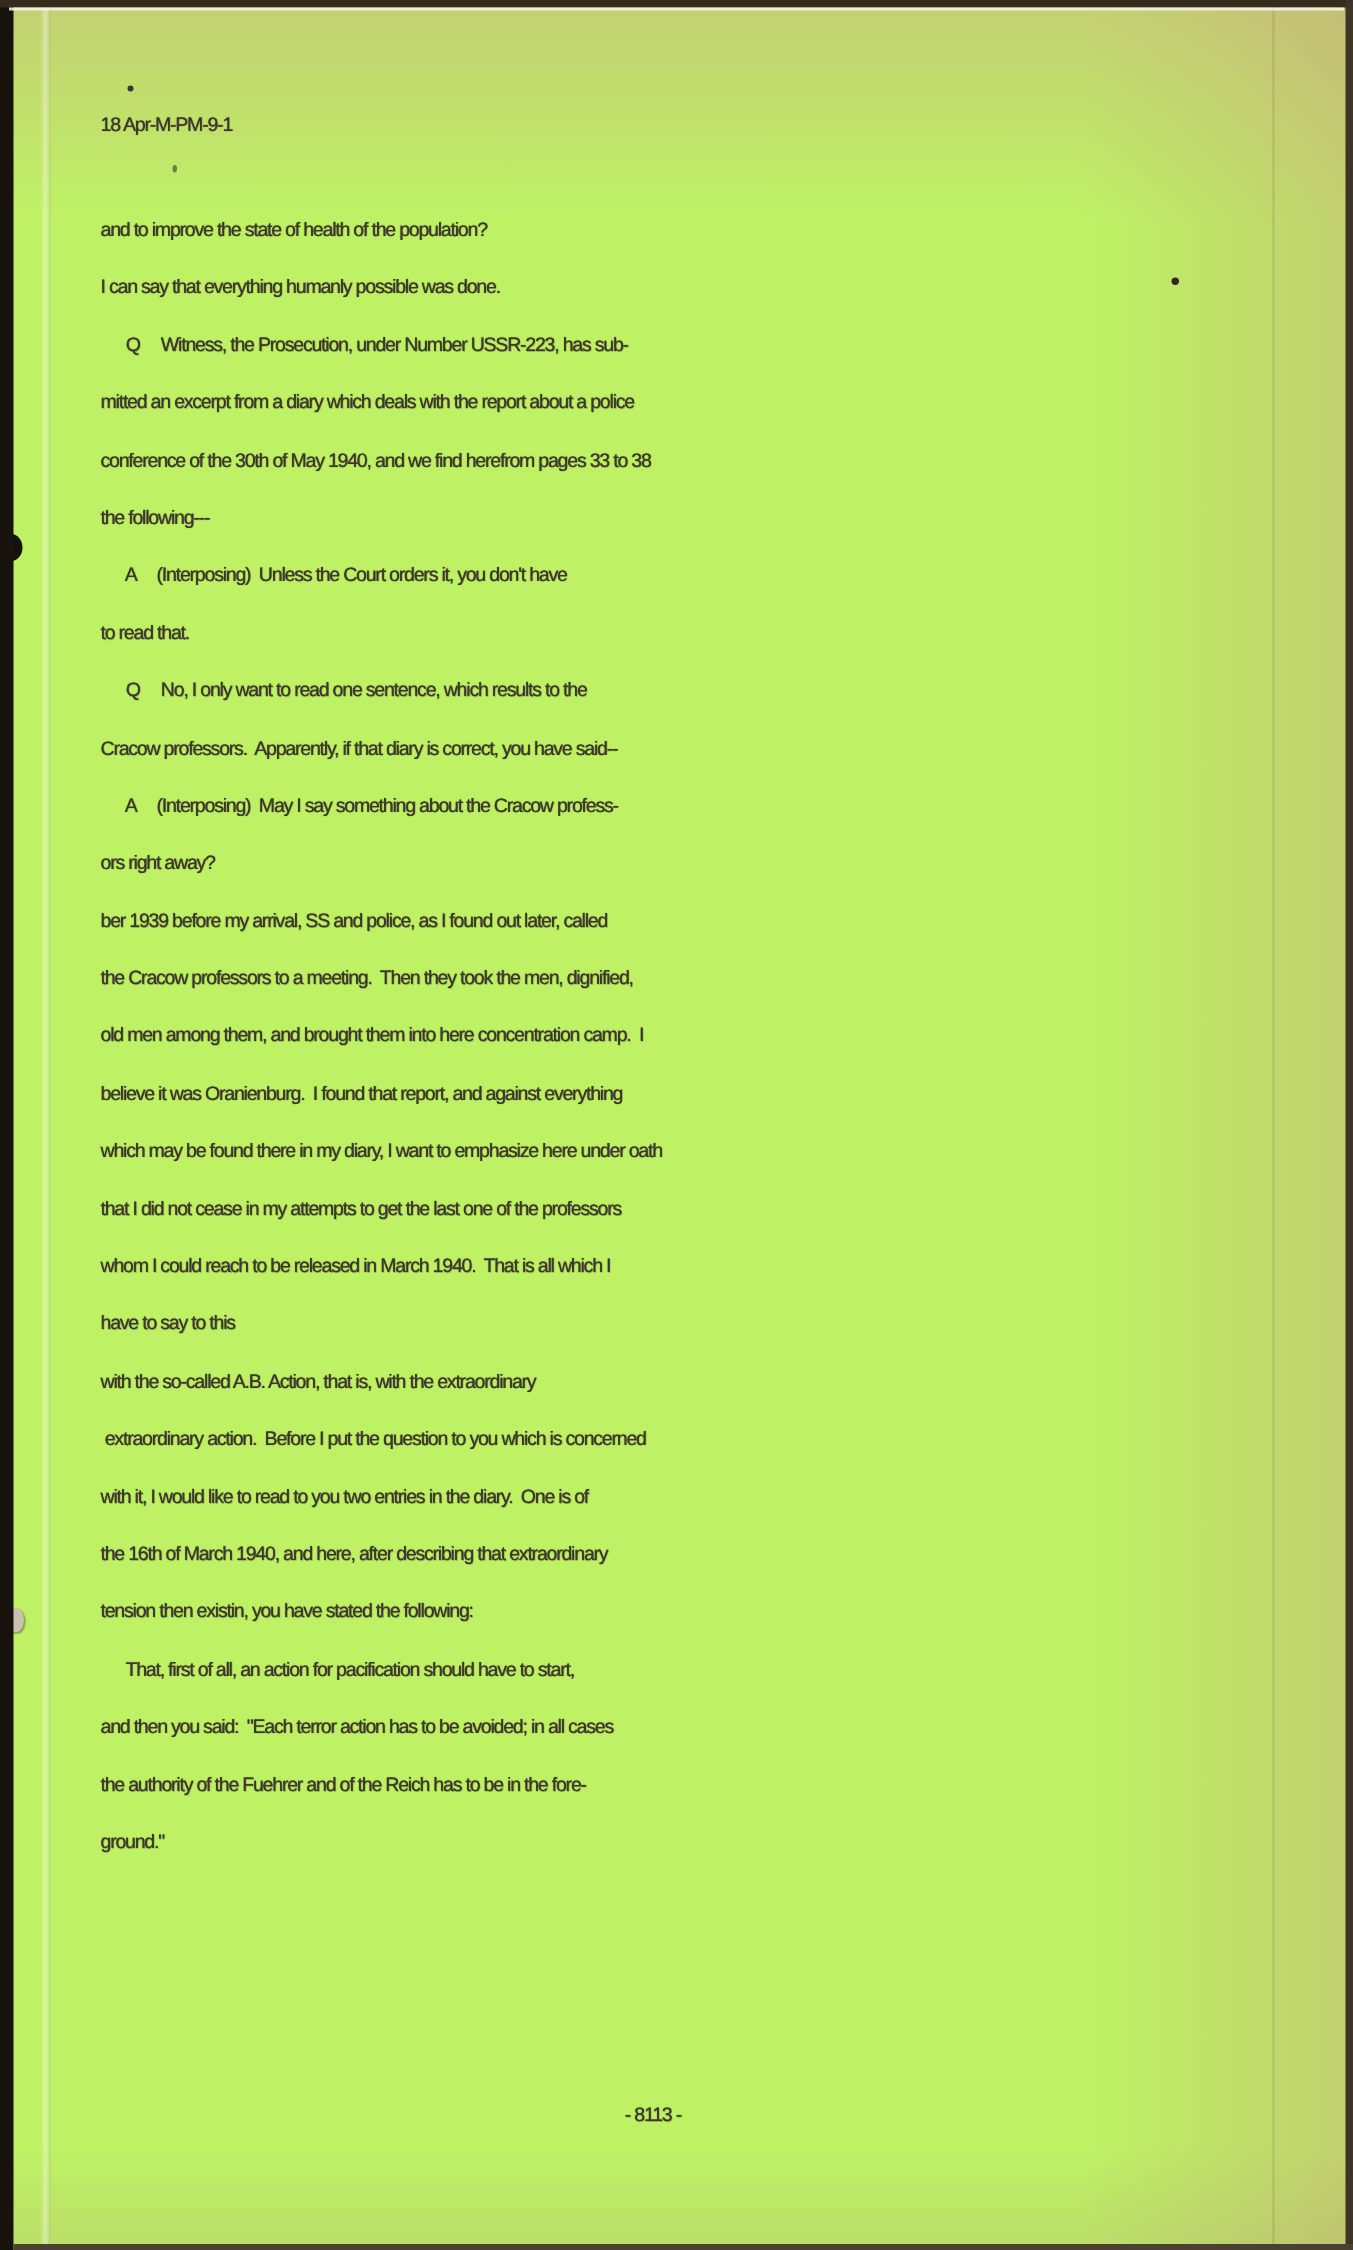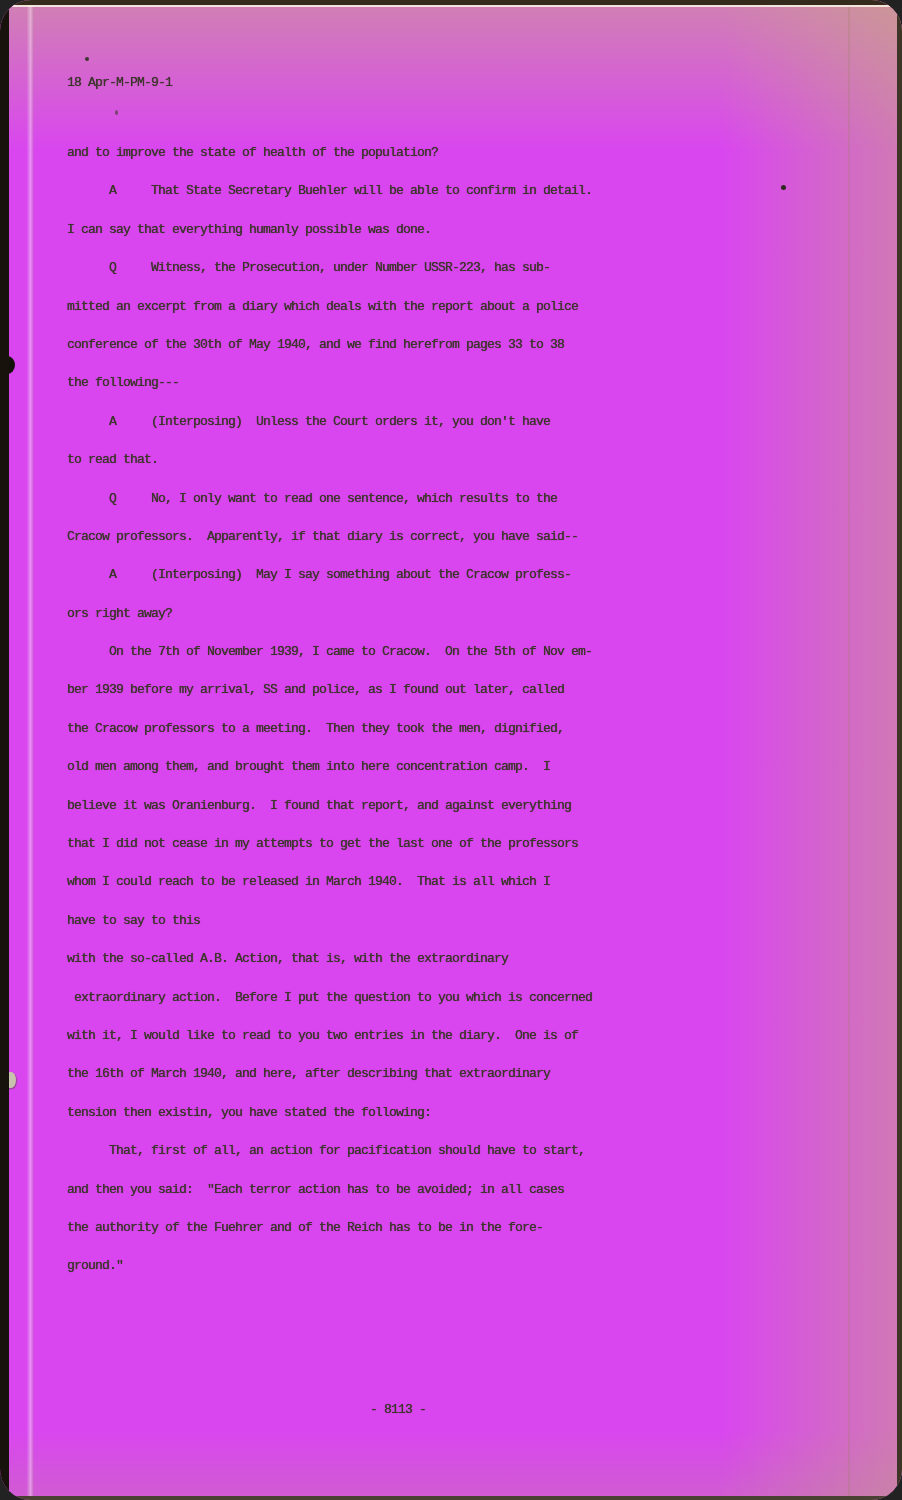--- a/index.html
+++ b/index.html
@@ -1,23 +1,22 @@
 <!DOCTYPE html>
 <html><head>
 <meta charset="utf-8">
 <style>
   html, body { margin: 0; padding: 0; background: #222; }
   #scan {
     position: relative;
     width: 902px; height: 1500px;
-    background: #d946ef;
+    background: #bef264;
     overflow: hidden;
-    font-family: Liberation Mono, monospace;
+    font-family: Liberation Sans, sans-serif;
     color: #3d362c;
-    border-radius: 31px;
   }
   
   .tint-top {
     position: absolute; left: 0; top: 0; width: 902px; height: 150px;
     background: linear-gradient(to bottom, rgba(201,178,129,0.55), rgba(201,178,129,0));
     pointer-events: none;
   }
   .tint-right {
     position: absolute; right: 0; top: 0; width: 180px; height: 1500px;
     background: linear-gradient(to right, rgba(198,173,122,0), rgba(198,173,122,0.50));
@@ -68,21 +67,21 @@
   .typed {
     font-size: 13px;
     letter-spacing: -0.8px;
     white-space: pre;
     text-shadow: 0 0 0.7px rgba(58,49,38,0.9), 0.5px 0.4px 0 rgba(58,49,38,0.22);
   }
   #header-line { position: absolute; left: 67px; top: 75px; }
   #text-block  { position: absolute; left: 67px; top: 134px; line-height: 38.4px; }
   #text-block .line { height: 38.4px; }
   #text-block .line.gap-before { margin-top: 8px; }
-  #page-number { position: absolute; left: 370px; top: 1402px; width: 84px; text-align: left; }
+  #page-number { position: absolute; left: 370px; top: 1402px; width: 84px; text-align: right; }
 </style>
 </head>
 <body>
 
 <div id="scan">
 
   <div class="tint-top"></div>
   <div class="tint-right"></div>
   <div class="tint-bottom"></div>
   <div class="page-edge-line"></div>
@@ -91,37 +90,36 @@
   <div class="typed-dot"></div>
   <div class="smudge"></div>
   <div class="ink-dot"></div>
   <div class="notch"></div>
   <div class="tear"></div>
 
   <div id="header-line" class="typed">18 Apr-M-PM-9-1</div>
 
   <div id="text-block">
     <div class="line typed">and to improve the state of health of the population?</div>
-    <div class="line typed">      A     That State Secretary Buehler will be able to confirm in detail.</div>
     <div class="line typed">I can say that everything humanly possible was done.</div>
     <div class="line typed">      Q     Witness, the Prosecution, under Number USSR-223, has sub-</div>
     <div class="line typed">mitted an excerpt from a diary which deals with the report about a police</div>
     <div class="line typed">conference of the 30th of May 1940, and we find herefrom pages 33 to 38</div>
     <div class="line typed">the following---</div>
     <div class="line typed">      A     (Interposing)  Unless the Court orders it, you don't have</div>
     <div class="line typed">to read that.</div>
     <div class="line typed">      Q     No, I only want to read one sentence, which results to the</div>
     <div class="line typed">Cracow professors.  Apparently, if that diary is correct, you have said--</div>
     <div class="line typed">      A     (Interposing)  May I say something about the Cracow profess-</div>
     <div class="line typed">ors right away?</div>
-    <div class="line typed">      On the 7th of November 1939, I came to Cracow.  On the 5th of Nov em-</div>
     <div class="line typed">ber 1939 before my arrival, SS and police, as I found out later, called</div>
     <div class="line typed">the Cracow professors to a meeting.  Then they took the men, dignified,</div>
     <div class="line typed">old men among them, and brought them into here concentration camp.  I</div>
     <div class="line typed">believe it was Oranienburg.  I found that report, and against everything</div>
+    <div class="line typed">which may be found there in my diary, I want to emphasize here under oath</div>
     <div class="line typed">that I did not cease in my attempts to get the last one of the professors</div>
     <div class="line typed">whom I could reach to be released in March 1940.  That is all which I</div>
     <div class="line typed">have to say to this</div>
     <div class="line typed">with the so-called A.B. Action, that is, with the extraordinary</div>
     <div class="line typed"> extraordinary action.  Before I put the question to you which is concerned</div>
     <div class="line typed">with it, I would like to read to you two entries in the diary.  One is of</div>
     <div class="line typed">the 16th of March 1940, and here, after describing that extraordinary</div>
     <div class="line typed">tension then existin, you have stated the following:</div>
     <div class="line typed">      That, first of all, an action for pacification should have to start,</div>
     <div class="line typed">and then you said:  "Each terror action has to be avoided; in all cases</div>

